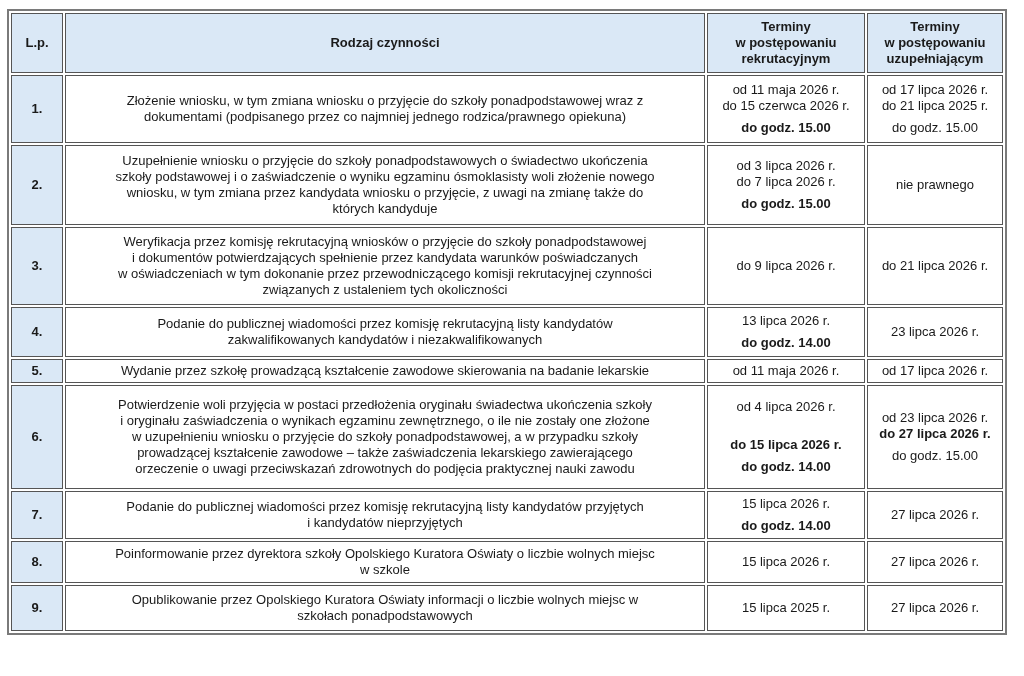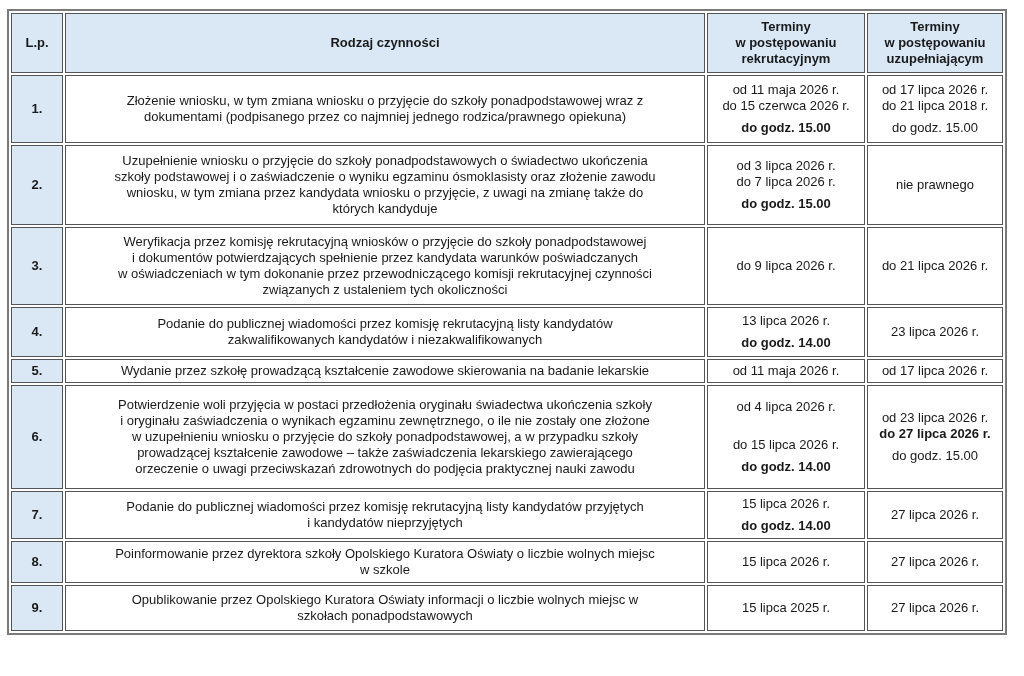--- a/index.html
+++ b/index.html
@@ -61,29 +61,29 @@
             <span class="line">Złożenie wniosku, w tym zmiana wniosku o przyjęcie do szkoły ponadpodstawowej wraz z</span>
             <span class="line">dokumentami (podpisanego przez co najmniej jednego rodzica/prawnego opiekuna)</span>
           </td>
           <td>
             <span class="line">od 11 maja 2026 r.</span>
             <span class="line">do 15 czerwca 2026 r.</span>
             <span class="line bold" style="margin-top: 6px;">do godz. 15.00</span>
           </td>
           <td>
             <span class="line">od 17 lipca 2026 r.</span>
-            <span class="line">do 21 lipca 2018 r.</span>
+            <span class="line">do 21 lipca 2025 r.</span>
             <span class="line" style="margin-top: 6px;">do godz. 15.00</span>
           </td>
         </tr>
         <tr style="height: 80px;">
           <td class="lp">2.</td>
           <td class="desc">
             <span class="line">Uzupełnienie wniosku o przyjęcie do szkoły ponadpodstawowych o świadectwo ukończenia</span>
-            <span class="line">szkoły podstawowej i o zaświadczenie o wyniku egzaminu ósmoklasisty oraz złożenie zawodu</span>
+            <span class="line">szkoły podstawowej i o zaświadczenie o wyniku egzaminu ósmoklasisty woli złożenie nowego</span>
             <span class="line">wniosku, w tym zmiana przez kandydata wniosku o przyjęcie, z uwagi na zmianę także do</span>
             <span class="line">których kandyduje</span>
           </td>
           <td>
             <span class="line">od 3 lipca 2026 r.</span>
             <span class="line">do 7 lipca 2026 r.</span>
             <span class="line bold" style="margin-top: 6px;">do godz. 15.00</span>
           </td>
           <td>
             <span class="line">nie prawnego</span>
@@ -134,21 +134,21 @@
           <td class="lp">6.</td>
           <td class="desc">
             <span class="line">Potwierdzenie woli przyjęcia w postaci przedłożenia oryginału świadectwa ukończenia szkoły</span>
             <span class="line">i oryginału zaświadczenia o wynikach egzaminu zewnętrznego, o ile nie zostały one złożone</span>
             <span class="line">w uzupełnieniu wniosku o przyjęcie do szkoły ponadpodstawowej, a w przypadku szkoły</span>
             <span class="line">prowadzącej kształcenie zawodowe – także zaświadczenia lekarskiego zawierającego</span>
             <span class="line">orzeczenie o uwagi przeciwskazań zdrowotnych do podjęcia praktycznej nauki zawodu</span>
           </td>
           <td>
             <span class="line">od 4 lipca 2026 r.</span>
-            <span class="line" style="margin-top: 22px;">do 15 lipca 2026 r.</span>
+            <span class="line" style="margin-top: 22px; font-weight: bold;">do 15 lipca 2026 r.</span>
             <span class="line bold" style="margin-top: 6px;">do godz. 14.00</span>
           </td>
           <td>
             <span class="line">od 23 lipca  2026 r.</span>
             <span class="line" style=" font-weight: bold;">do 27 lipca 2026 r.</span>
             <span class="line" style="margin-top: 6px;">do godz. 15.00</span>
           </td>
         </tr>
         <tr style="height: 48px;">
           <td class="lp">7.</td>

